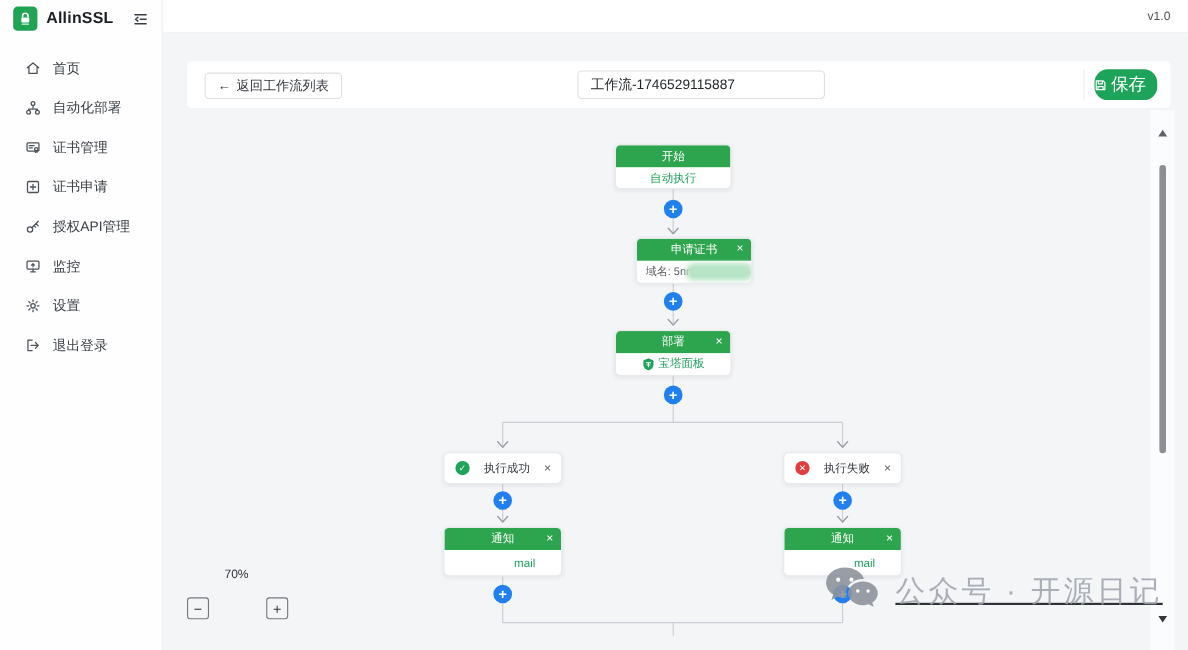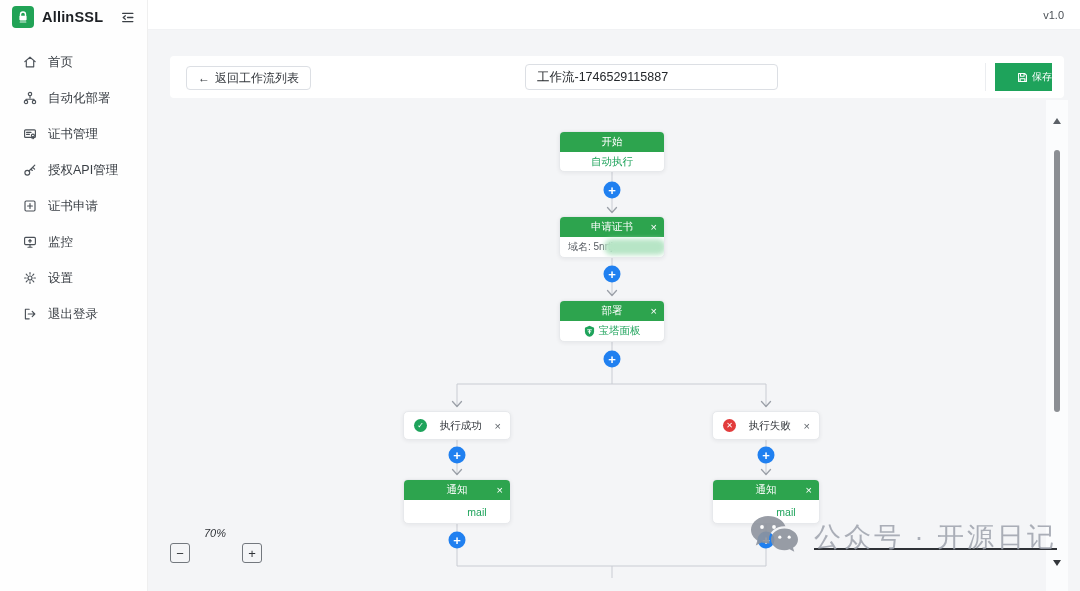--- a/index.html
+++ b/index.html
@@ -21,23 +21,23 @@
   
   .topbar { position:absolute; left:148px; top:0; width:932px; height:30px; background:#fff; border-bottom:1px solid #f1f2f4; display:flex; align-items:center; justify-content:flex-end; padding-right:16px; z-index:4; }
   .version { font-size:11px; color:#4b5056; }
 
   
   .content { position:absolute; left:148px; top:30px; width:932px; height:561px; background:#f4f5f7; overflow:hidden; }
 
   
   .toolbar-card { position:absolute; left:22px; top:26px; width:894px; height:42px; background:#fff; border-radius:4px; }
   .back-btn { position:absolute; left:16px; top:10px; height:24px; padding:0 11px; background:#fff; border:1px solid #dcdfe4; border-radius:4px; font-size:12px; color:#33373c; display:flex; align-items:center; gap:5px; cursor:pointer; }
-  .wf-name-input { position:absolute; left:355px; top:8px; width:253px; height:26px; border:1px solid #dcdfe4; border-radius:4px; font-size:12.5px; color:#24272b; padding:0 11px; outline:none; font-family:inherit; background:#fff; }
+  .wf-name-input { position:absolute; left:355px; top:8px; width:225px; height:26px; border:1px solid #dcdfe4; border-radius:4px; font-size:12.5px; color:#24272b; padding:0 11px; outline:none; font-family:inherit; background:#fff; }
   .toolbar-divider { position:absolute; left:815px; top:7px; width:1px; height:28px; background:#ebedf0; }
-  .save-btn { position:absolute; left:825px; top:7px; width:57px; height:28px; background:#1ea35b; border:none; border-radius:0; color:#fff; font-size:10px; display:flex; align-items:center; justify-content:flex-end; gap:4px; cursor:pointer; font-family:inherit; }
+  .save-btn { position:absolute; left:825px; top:7px; width:57px; height:28px; background:#1ea35b; border:none; border-radius:12px; color:#fff; font-size:16px; display:flex; align-items:center; justify-content:flex-start; gap:4px; cursor:pointer; font-family:inherit; }
 
   
   .wires { position:absolute; left:0; top:0; z-index:1; }
 
   .plus-btn { position:absolute; width:17px; height:17px; border-radius:50%; background:#2080f0; color:#fff; display:flex; align-items:center; justify-content:center; font-size:13px; font-weight:bold; line-height:1; transform:translate(-50%,-50%); z-index:3; cursor:pointer; box-shadow:0 0 0 2px rgba(244,245,247,.0); }
 
   
   .node { position:absolute; background:#fff; border:1px solid #e7e9ec; border-radius:5px; box-shadow:0 1px 4px rgba(30,34,40,.07); z-index:2; overflow:hidden; }
   .node-header { height:20px; background:#2da44e; color:#fff; font-size:10.5px; display:flex; align-items:center; justify-content:center; position:relative; }
   .node-close { position:absolute; right:7px; top:50%; transform:translateY(-50%); color:#fff; font-size:11px; line-height:1; cursor:pointer; }
@@ -119,34 +119,34 @@
             <path d="M3.6 5.4 H8 M3.6 7.4 H6.4"></path>
             <circle cx="9.9" cy="8.6" r="1.5"></circle>
             <path d="M9.2 9.8 L9.2 11.6 M10.6 9.8 L10.6 11.6"></path>
           </svg>
       </span>
       <span class="mi-label">证书管理</span>
     </div>
     <div class="menu-item">
       <span class="mi-icon">
         <svg class="icon" width="14" height="14" viewBox="0 0 14 14" fill="none" stroke="#4b5158" stroke-width="1.15" stroke-linecap="round" stroke-linejoin="round">
+            <rect x="2" y="2" width="10" height="10" rx="1.2"></rect>
+            <path d="M7 4.6 V9.4 M4.6 7 H9.4"></path>
+          </svg>
+      </span>
+      <span class="mi-label">证书申请</span>
+    </div>
+    <div class="menu-item">
+      <span class="mi-icon">
+        <svg class="icon" width="14" height="14" viewBox="0 0 14 14" fill="none" stroke="#4b5158" stroke-width="1.15" stroke-linecap="round" stroke-linejoin="round">
             <circle cx="4.3" cy="9.7" r="2.4"></circle>
             <path d="M6 8 L11.8 2.2 M9.7 4.3 L11.6 6.2 M7.9 6.1 L9.3 7.5"></path>
           </svg>
       </span>
       <span class="mi-label">授权API管理</span>
-    </div>
-    <div class="menu-item">
-      <span class="mi-icon">
-        <svg class="icon" width="14" height="14" viewBox="0 0 14 14" fill="none" stroke="#4b5158" stroke-width="1.15" stroke-linecap="round" stroke-linejoin="round">
-            <rect x="2" y="2" width="10" height="10" rx="1.2"></rect>
-            <path d="M7 4.6 V9.4 M4.6 7 H9.4"></path>
-          </svg>
-      </span>
-      <span class="mi-label">证书申请</span>
     </div>
     <div class="menu-item">
       <span class="mi-icon">
         <svg class="icon" width="14" height="14" viewBox="0 0 14 14" fill="none" stroke="#4b5158" stroke-width="1.15" stroke-linecap="round" stroke-linejoin="round">
             <rect x="1.6" y="2.4" width="10.8" height="7.2" rx="1"></rect>
             <path d="M5 12.2 H9 M7 9.6 V12.2 M7 7.6 V4.8 M5.7 6 L7 4.7 L8.3 6"></path>
           </svg>
       </span>
       <span class="mi-label">监控</span>
     </div>
@@ -238,21 +238,21 @@
       <span>+</span>
     </div>
 
   <div class="node" style="left:411px; top:101px; width:106px; height:41px;">
     <div class="node-header">
       <span>开始</span>
     </div>
     <div class="node-body body-start">自动执行</div>
   </div>
 
-  <div class="node" style="left:411px; top:186px; width:106px; height:42px;">
+  <div class="node" style="left:430px; top:186px; width:106px; height:42px;">
     <div class="node-header">
       <span>申请证书</span>
       <span class="node-close">×</span>
     </div>
     <div class="node-body body-apply">
       <span>域名: 5nrtj.</span>
       <span class="blur-pill"></span>
     </div>
   </div>
 
@@ -299,21 +299,21 @@
       <span>通知</span>
       <span class="node-close">×</span>
     </div>
     <div class="node-body body-notify">mail</div>
   </div>
 
   <div class="zoom-ctl">
     <button class="zoom-btn" style="left:22px; top:513px;">
         <span>−</span>
       </button>
-    <span class="zoom-level" style="left:56px; top:497px;font-style:italic;">70%</span>
+    <span class="zoom-level" style="left:56px; top:486px;">70%</span>
     <button class="zoom-btn" style="left:94px; top:513px;">
         <span>+</span>
       </button>
   </div>
 
   <div class="scroll-gutter">
     <div class="scroll-arrow arrow-up"></div>
     <div class="scroll-thumb"></div>
     <div class="scroll-arrow arrow-down"></div>
   </div>

